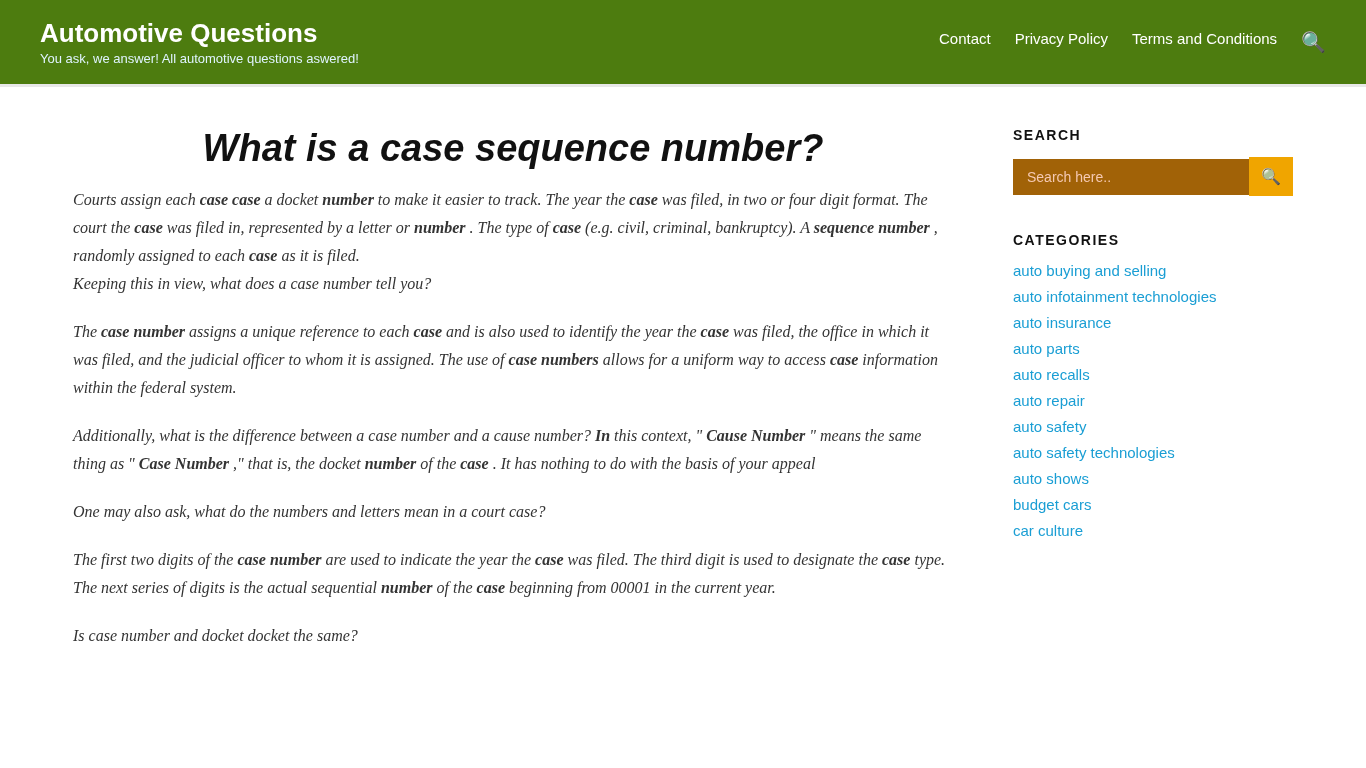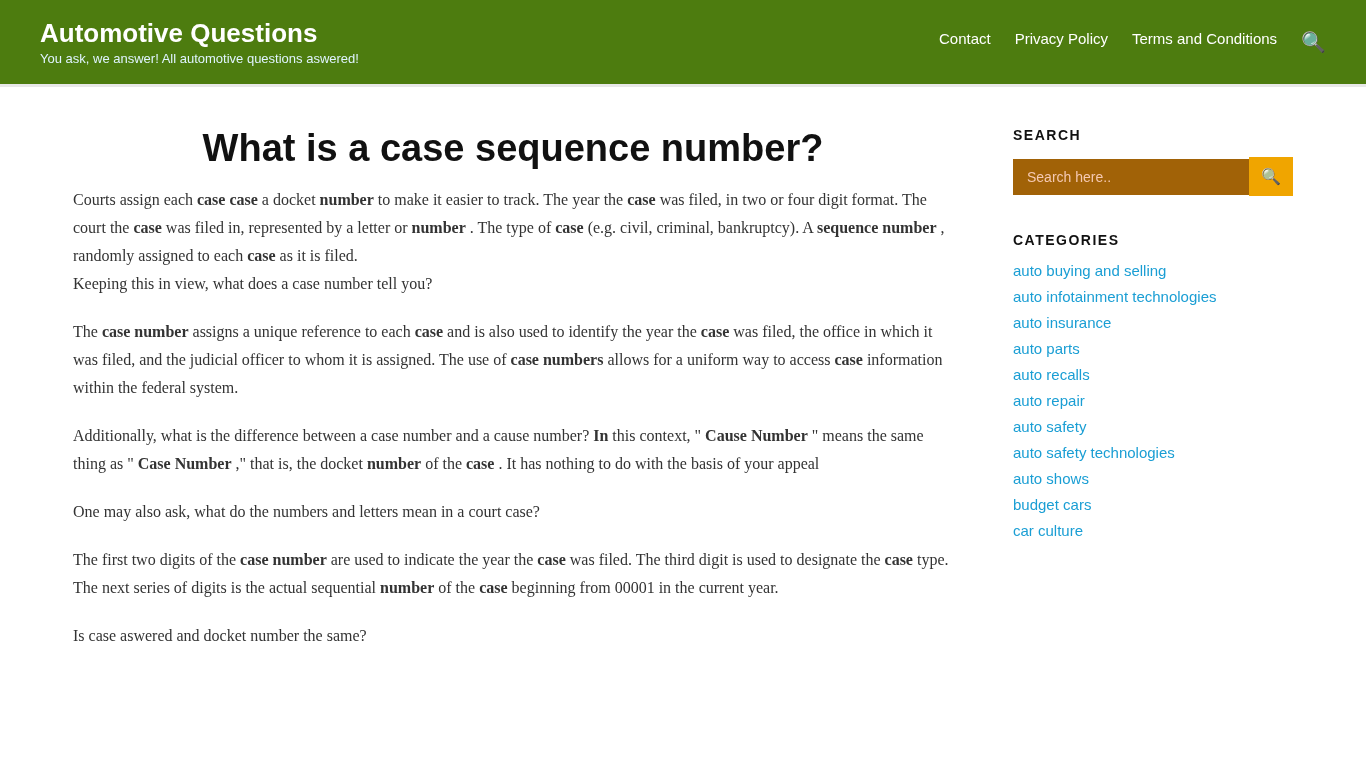--- a/index.html
+++ b/index.html
@@ -47,20 +47,21 @@
     .site-content {
       max-width: 1300px;
       margin: 0 auto;
       padding: 40px 40px 40px 40px;
       display: flex;
       gap: 60px;
     }
     .main-content {
       flex: 1;
       max-width: 900px;
+      font-style: italic;
     }
     .sidebar {
       width: 280px;
       flex-shrink: 0;
     }
 
     
     .entry-title {
       font-size: 38px;
       font-weight: 900;
@@ -180,21 +181,21 @@
       <p>
         Additionally, what is the difference between a case number and a cause number? <strong>In</strong> this context, " <strong>Cause Number</strong> " means the same thing as " <strong>Case Number</strong> ," that is, the docket <strong>number</strong> of the <strong>case</strong> . It has nothing to do with the basis of your appeal
       </p>
       <p>
         One may also ask, what do the numbers and letters mean in a court case?
       </p>
       <p>
         The first two digits of the <strong>case number</strong> are used to indicate the year the <strong>case</strong> was filed. The third digit is used to designate the <strong>case</strong> type. The next series of digits is the actual sequential <strong>number</strong> of the <strong>case</strong> beginning from 00001 in the current year.
       </p>
       <p>
-        Is case aswered and docket number the same?
+        Is case number and docket docket the same?
       </p>
     </div>
   </main>
 
   <aside class="sidebar">
 
     <div class="sidebar-section">
       <h2 class="sidebar-heading">SEARCH</h2>
       <div class="search-widget">
         <input class="search-input" type="text" placeholder="Search here.." style="">

